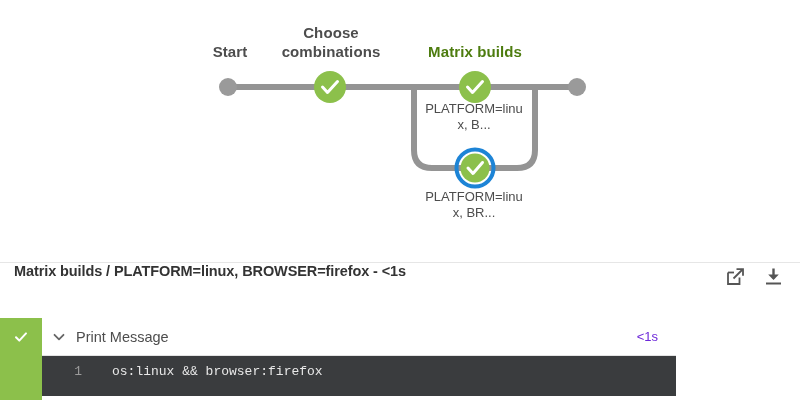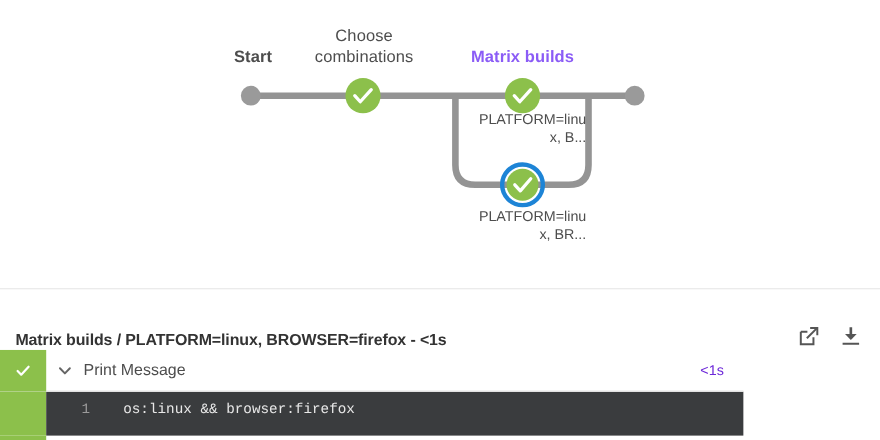--- a/index.html
+++ b/index.html
@@ -36,51 +36,51 @@
     position: absolute;
     text-align: center;
     font-size: 15px;
     color: #4d4d4d;
     line-height: 19px;
     letter-spacing: 0.1px;
     white-space: pre-line;
   }
   .stage-title.current {
     font-weight: bold;
-    color: #8b5cf6;
+    color: #4d7c0f;
   }
 
   #stage-title-start   { left: 180px; top: 42px; width: 100px; font-weight: bold; }
-  #stage-title-choose  { left: 268px; top: 23px; width: 126px; }
+  #stage-title-choose  { left: 268px; top: 23px; width: 126px; font-weight: bold; }
   #stage-title-matrix  { left: 412px; top: 42px; width: 126px; }
   #stage-title-end     { left: 530px; top: 42px; width: 90px;  }
 
   .node-label {
     position: absolute;
-    text-align: right;
+    text-align: center;
     font-size: 13px;
     line-height: 16px;
     color: #4d4d4d;
     width: 118px;
     white-space: pre-line;
   }
   #node-label-1 { left: 415px; top: 101px; }
   #node-label-2 { left: 415px; top: 189px; }
 
   
   #log-header {
     position: absolute;
     left: 0;
     top: 262px;
     width: 800px;
     height: 56px;
     background: #ffffff;
     border-top: 1px solid #e6e6e6;
     display: flex;
-    align-items: flex-end;
+    align-items: flex-start;
     box-sizing: border-box;
     padding: 0 14px 0 14px;
   }
   #log-header-title {
     font-size: 14.5px;
     font-weight: bold;
     color: #333333;
     letter-spacing: -0.1px;
     flex: 1 1 auto;
     white-space: nowrap;

